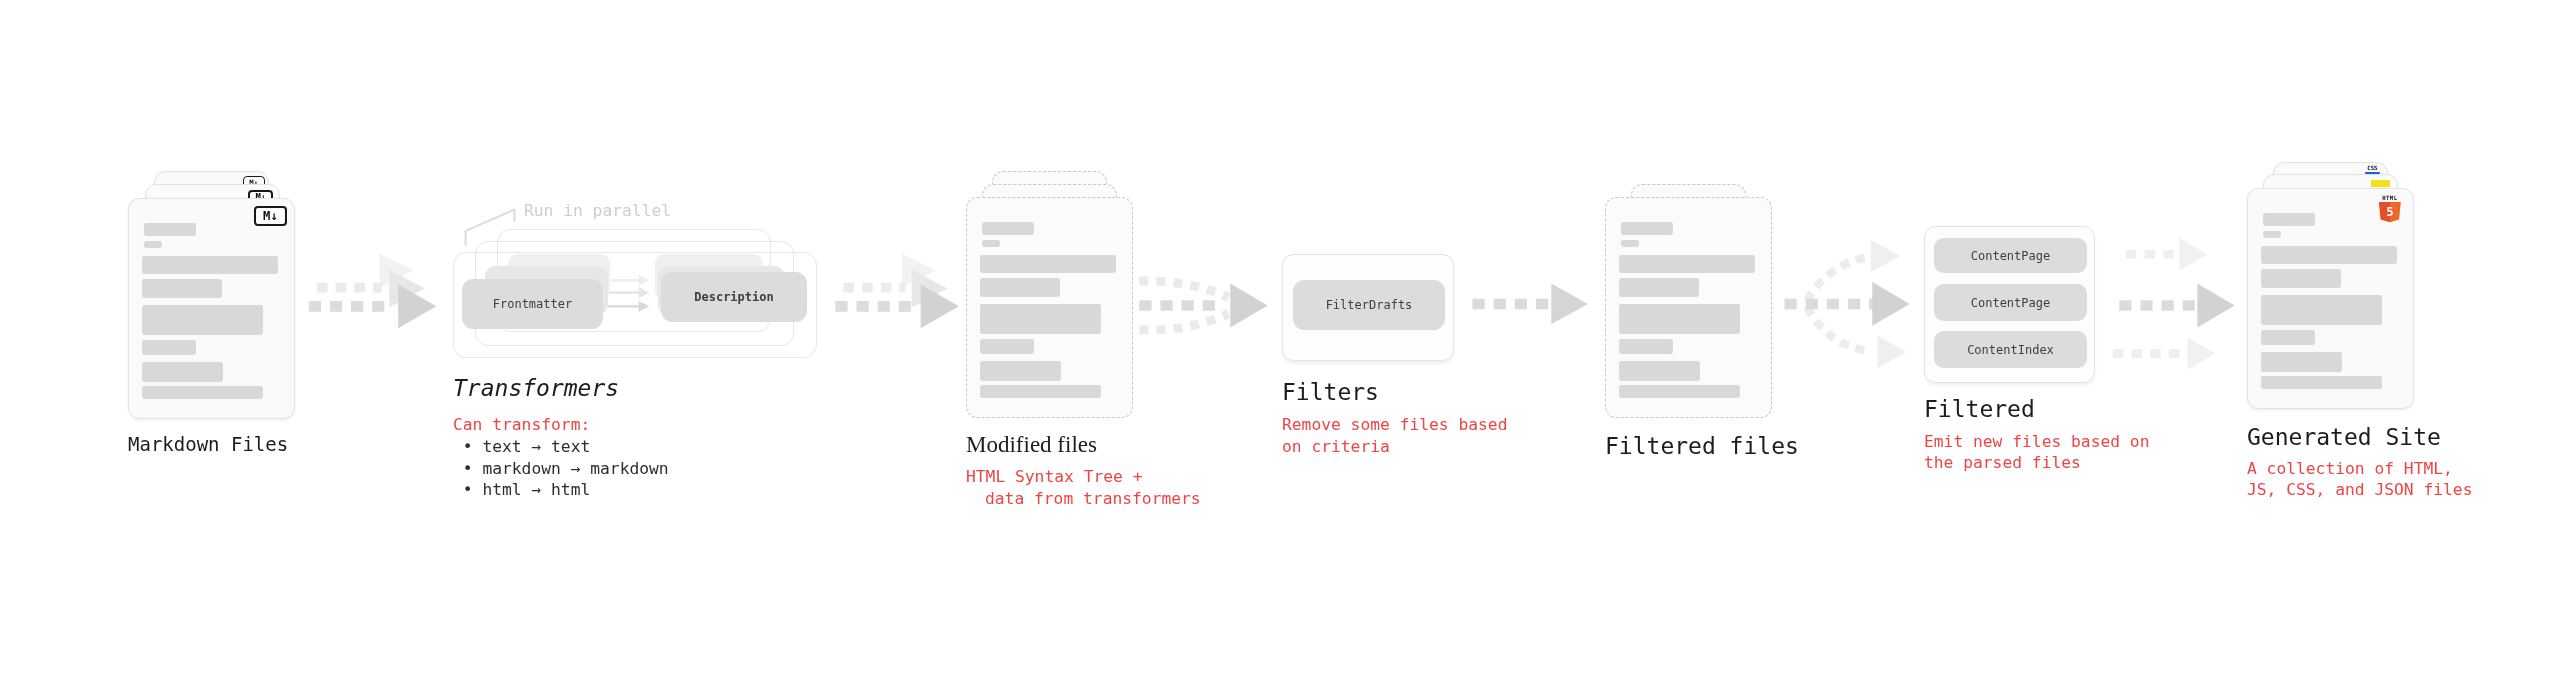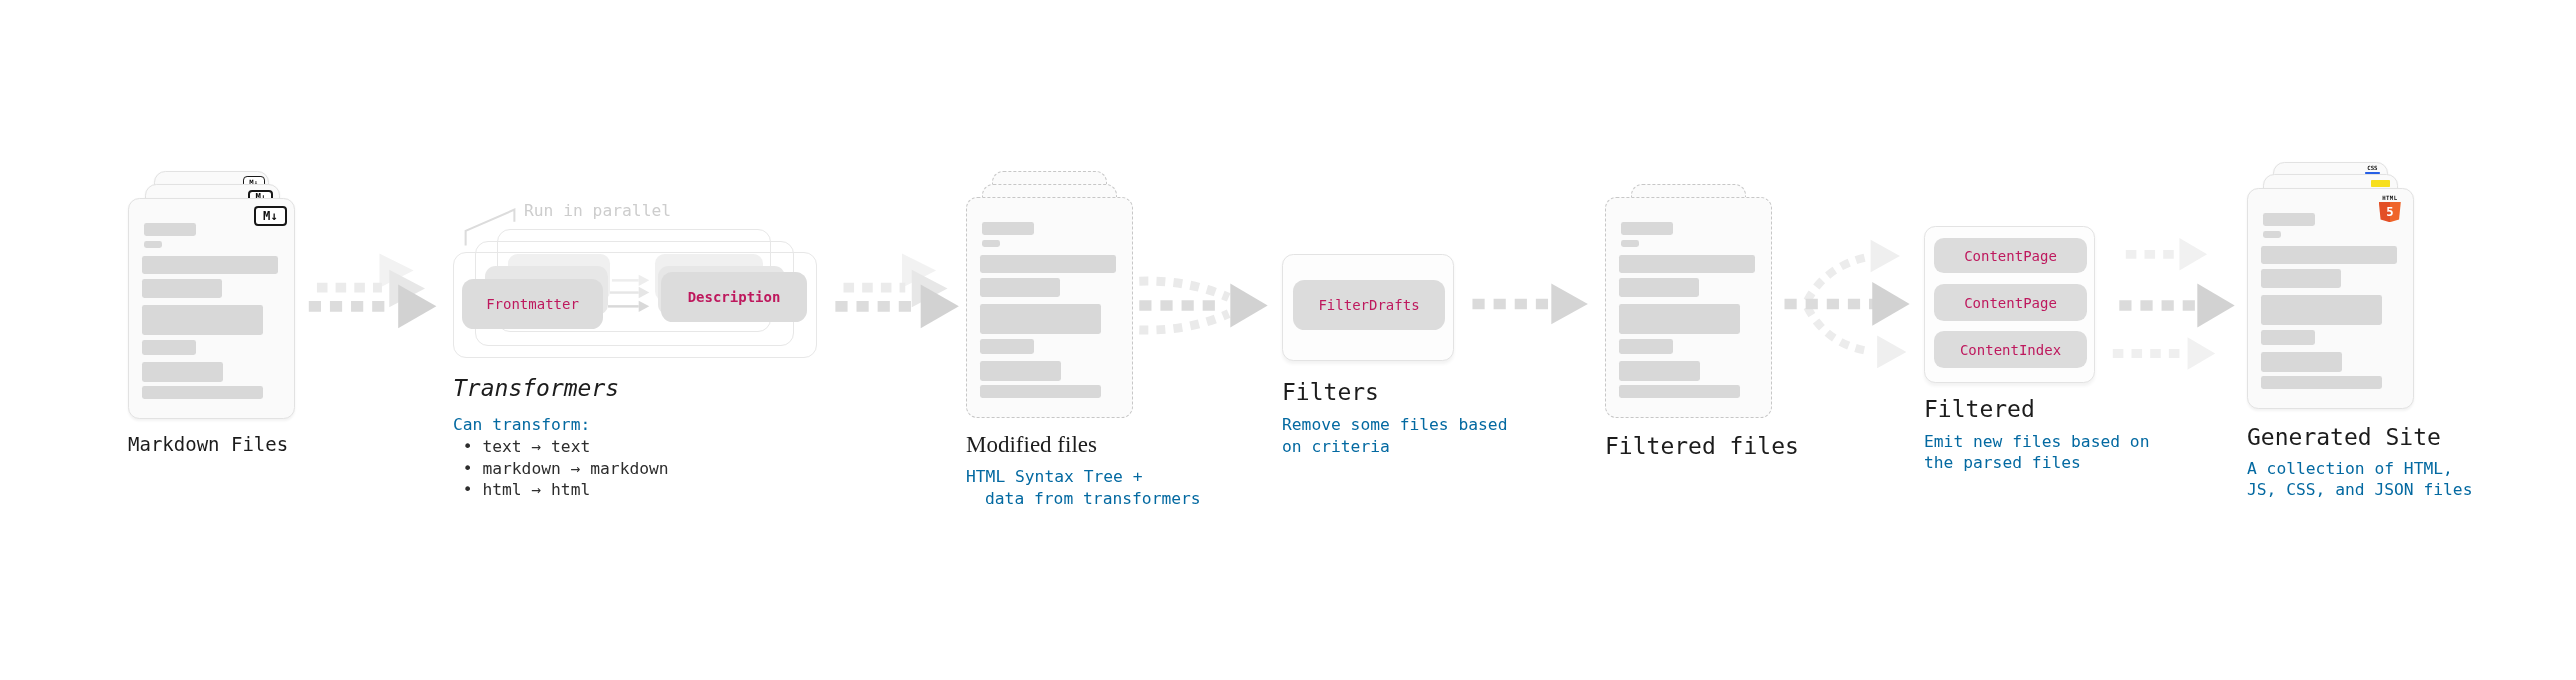--- a/index.html
+++ b/index.html
@@ -26,27 +26,27 @@
   .js-badge{position:absolute;top:4.9px;right:7.3px;width:18.7px;height:7.3px;background:#f7df1e;border-radius:0.8px;}
   .html5-badge{position:absolute;top:5.7px;right:12.2px;width:22px;height:28px;}
   .html5-word{font-size:5.7px;font-weight:bold;color:#111;text-align:center;line-height:6.5px;letter-spacing:0.4px;}
   .html5-shield{width:22px;height:20.3px;margin-top:0.8px;background:linear-gradient(90deg,#e34f26 50%,#ef652a 50%);
     clip-path:polygon(0 0,100% 0,92% 86%,50% 100%,8% 86%);
     display:flex;align-items:center;justify-content:center;color:#fff;font-weight:bold;font-size:12.2px;}
   
   .outline-card{position:absolute;background:transparent;border:1.6px solid #e7e7e7;border-radius:13px;box-sizing:border-box;}
   .panel-card{position:absolute;background:#fdfdfd;border:1.6px solid #e3e3e3;border-radius:11.4px;box-sizing:border-box;box-shadow:0 2.4px 3.3px rgba(0,0,0,0.05);}
   .pill{position:absolute;background:#dcdcdc;border-radius:11.4px;display:flex;align-items:center;justify-content:center;
-    font-size:14px;color:#be185d;box-sizing:border-box;}
+    font-size:12px;color:#404040;box-sizing:border-box;}
   .pill.ghost1{background:#e7e7e7;border-radius:10.6px;}
   .pill.ghost2{background:#f0f0f0;border-radius:9.8px;}
   
   .node-label{position:absolute;font-size:23px;line-height:28px;color:#1c1c1c;white-space:nowrap;}
   .node-label.big{font-size:19px;line-height:32.5px;}
-  .caption-line{position:absolute;font-size:16.3px;line-height:21px;color:#0369a1;white-space:nowrap;}
+  .caption-line{position:absolute;font-size:16.3px;line-height:21px;color:#ef4444;white-space:nowrap;}
   .annotation{position:absolute;font-size:16.3px;line-height:21px;color:#cdcdcd;white-space:nowrap;}
   ul.bullets{position:absolute;margin:0;padding:0 0 0 9.8px;list-style:none;}
   ul.bullets li{font-size:16.3px;line-height:21.5px;color:#2d2d2d;white-space:nowrap;}
   ul.bullets li::before{content:"• ";}
 </style>
 </head>
 <body>
 
 <div id="canvas">
 

